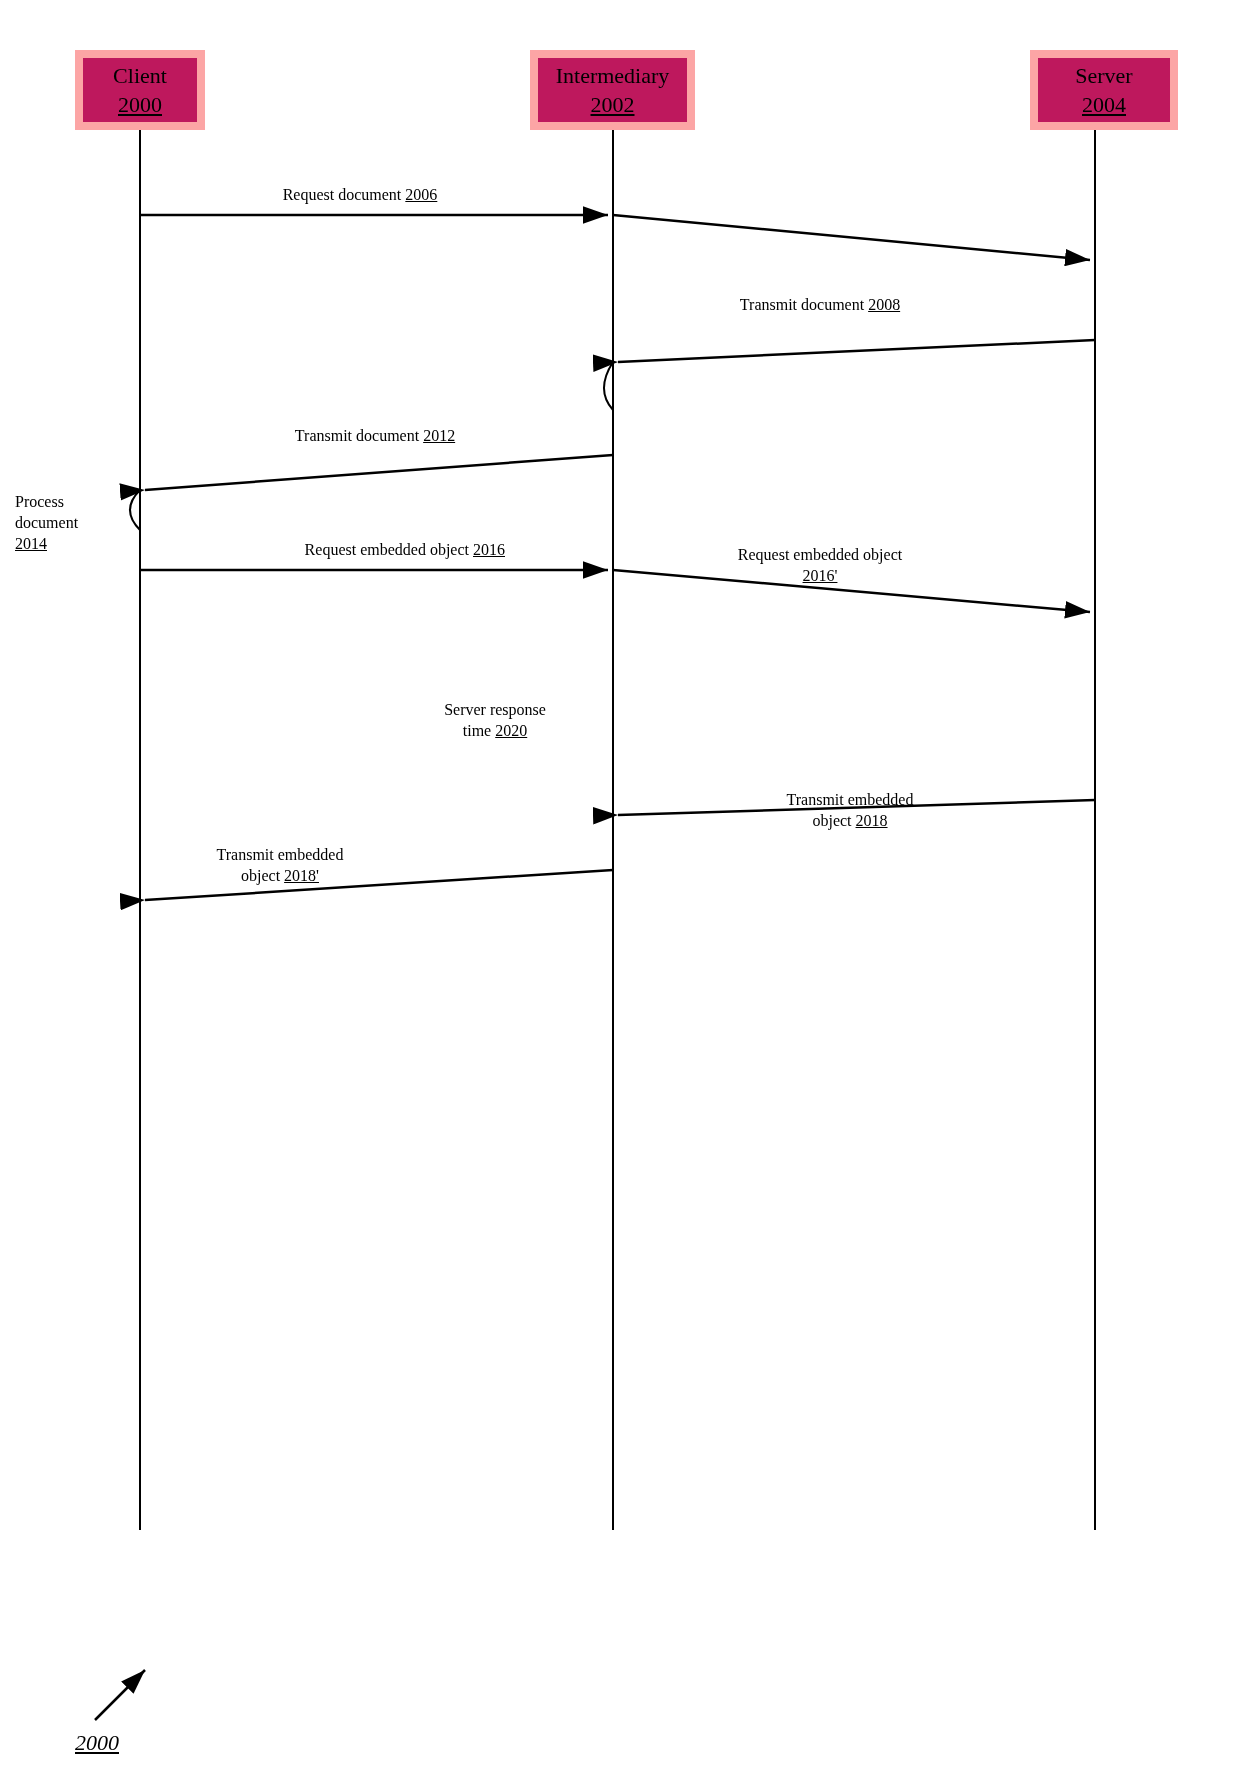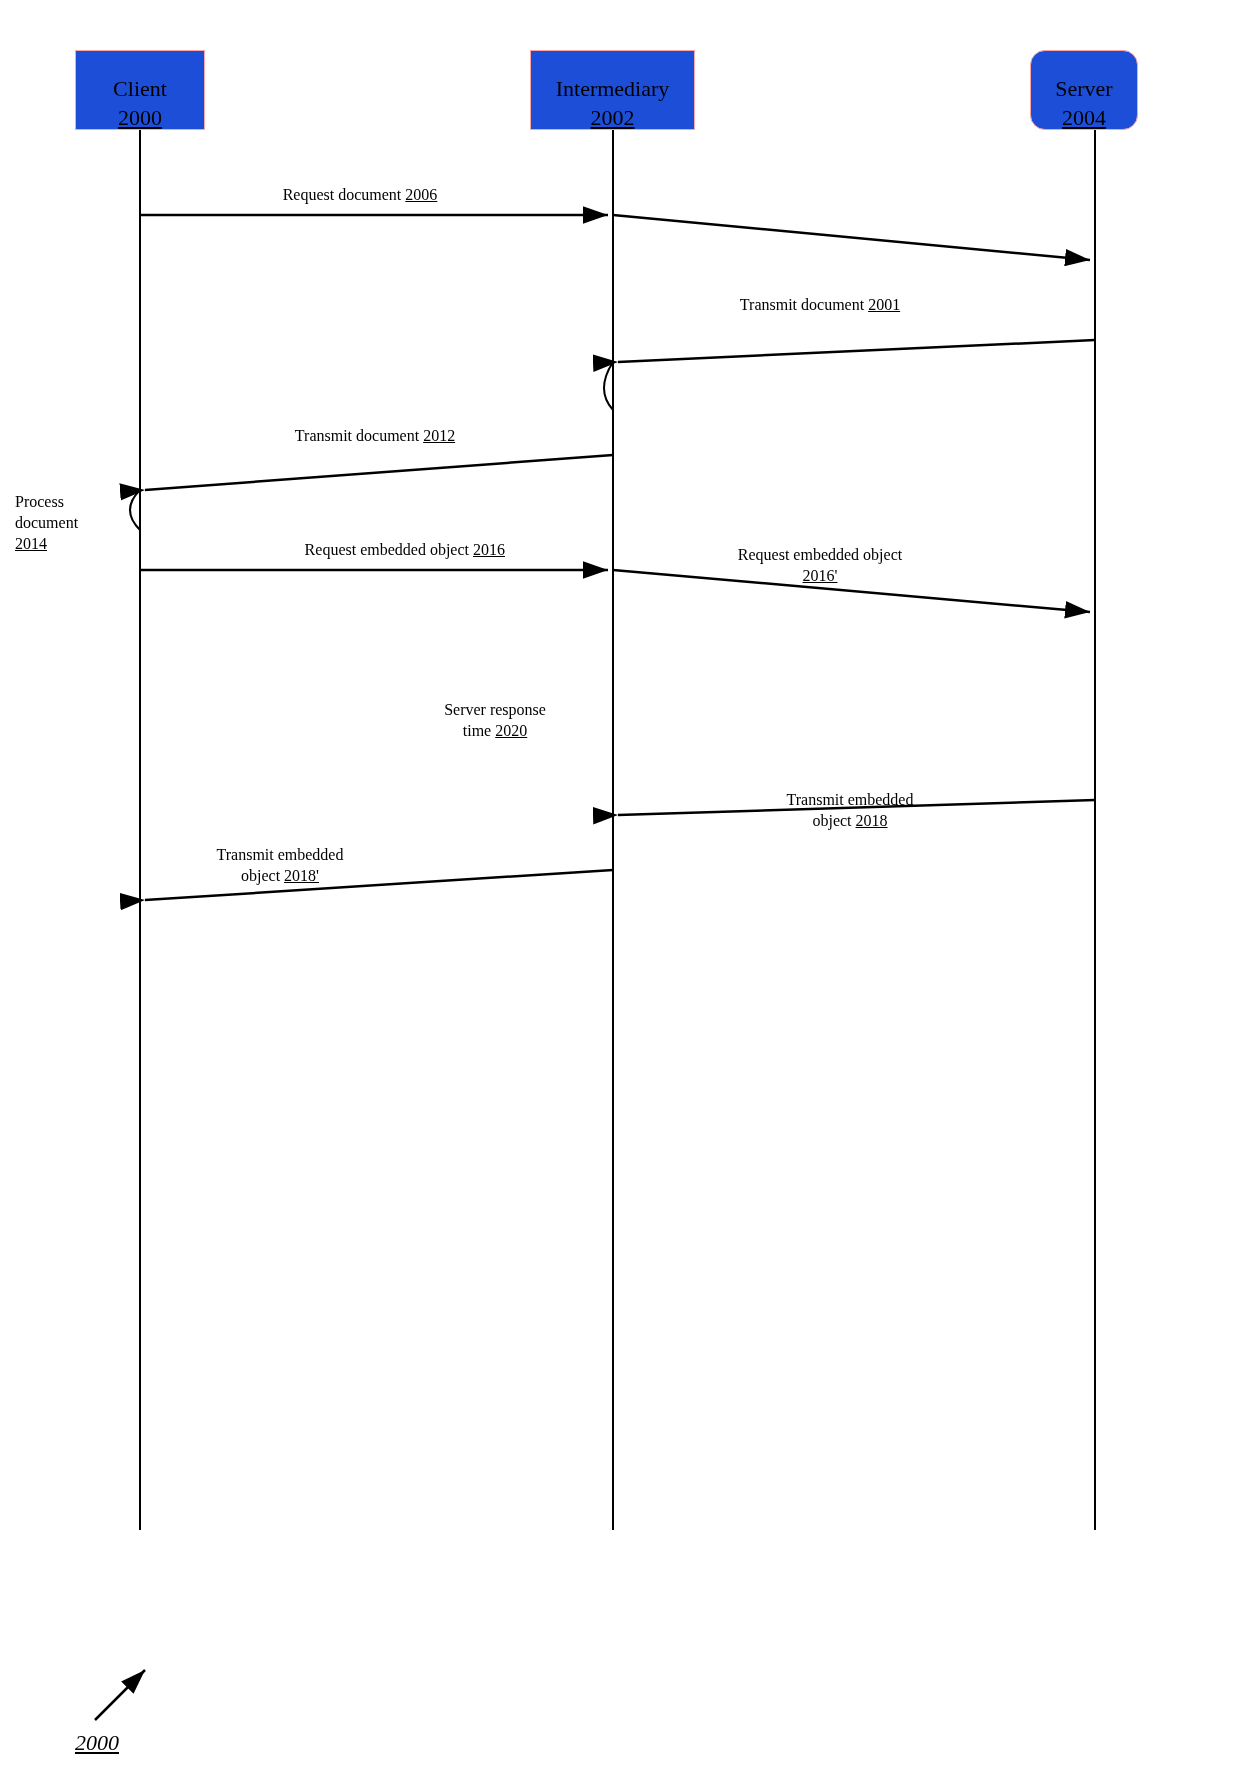--- a/index.html
+++ b/index.html
@@ -11,26 +11,26 @@
       position: relative;
       overflow: hidden;
     }
     .diagram-container {
       position: relative;
       width: 1240px;
       height: 1784px;
     }
     .entity-box {
       position: absolute;
-      border: 1px solid #fca5a5;
+      border: 8px solid #fca5a5;
       text-align: center;
-      padding: 24px 12px;
+      padding: 4px 12px;
       font-size: 22px;
       line-height: 1.3;
-      background: #1d4ed8;
+      background: #be185d;
       z-index: 10;
     }
     .entity-box .num {
       text-decoration: underline;
     }
     
     .arrow-svg {
       position: absolute;
       top: 0;
       left: 0;
@@ -66,21 +66,21 @@
   <div class="entity-box" style="left:75px; top:50px; width:130px; height:80px;">
     <span>Client</span><br>
     <span class="num">2000</span>
   </div>
 
   <div class="entity-box" style="left:530px; top:50px; width:165px; height:80px;">
     <span>Intermediary</span><br>
     <span class="num">2002</span>
   </div>
 
-  <div class="entity-box" style="left:1030px; top:50px; width:108px; height:80px;border-radius:15px;">
+  <div class="entity-box" style="left:1030px; top:50px; width:148px; height:80px;">
     <span>Server</span><br>
     <span class="num">2004</span>
   </div>
 
   <svg class="arrow-svg" xmlns="http://www.w3.org/2000/svg">
     <defs>
       <marker id="arrowhead-right" markerWidth="10" markerHeight="7" refX="10" refY="3.5" orient="auto">
         <polygon points="0 0, 10 3.5, 0 7" fill="#000"></polygon>
       </marker>
       <marker id="arrowhead-left" markerWidth="10" markerHeight="7" refX="0" refY="3.5" orient="auto">
@@ -115,21 +115,21 @@
     <line x1="613" y1="870" x2="145" y2="900" stroke="#000" stroke-width="2.5" marker-end="url(#arrowhead-left)"></line>
 
     <line x1="95" y1="1720" x2="145" y2="1670" stroke="#000" stroke-width="2.5" marker-end="url(#arrowhead-right)"></line>
   </svg>
 
   <div class="label" style="left:220px; top:185px; width:280px; text-align:center;">
     Request document <span class="num">2006</span>
   </div>
 
   <div class="label" style="left:680px; top:295px; width:280px; text-align:center;">
-    Transmit document <span class="num">2001</span>
+    Transmit document <span class="num">2008</span>
   </div>
 
 
   <div class="label" style="left:220px; top:426px; width:310px; text-align:center;">
     Transmit document <span class="num">2012</span>
   </div>
 
   <div class="label" style="left:15px; top:492px; width:115px; text-align:left;">
     Process document<br><span class="num">2014</span>
   </div>

